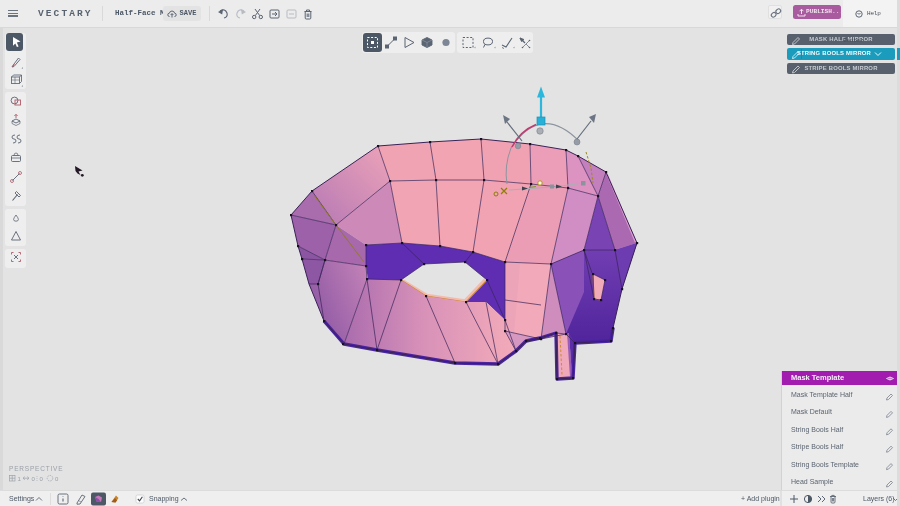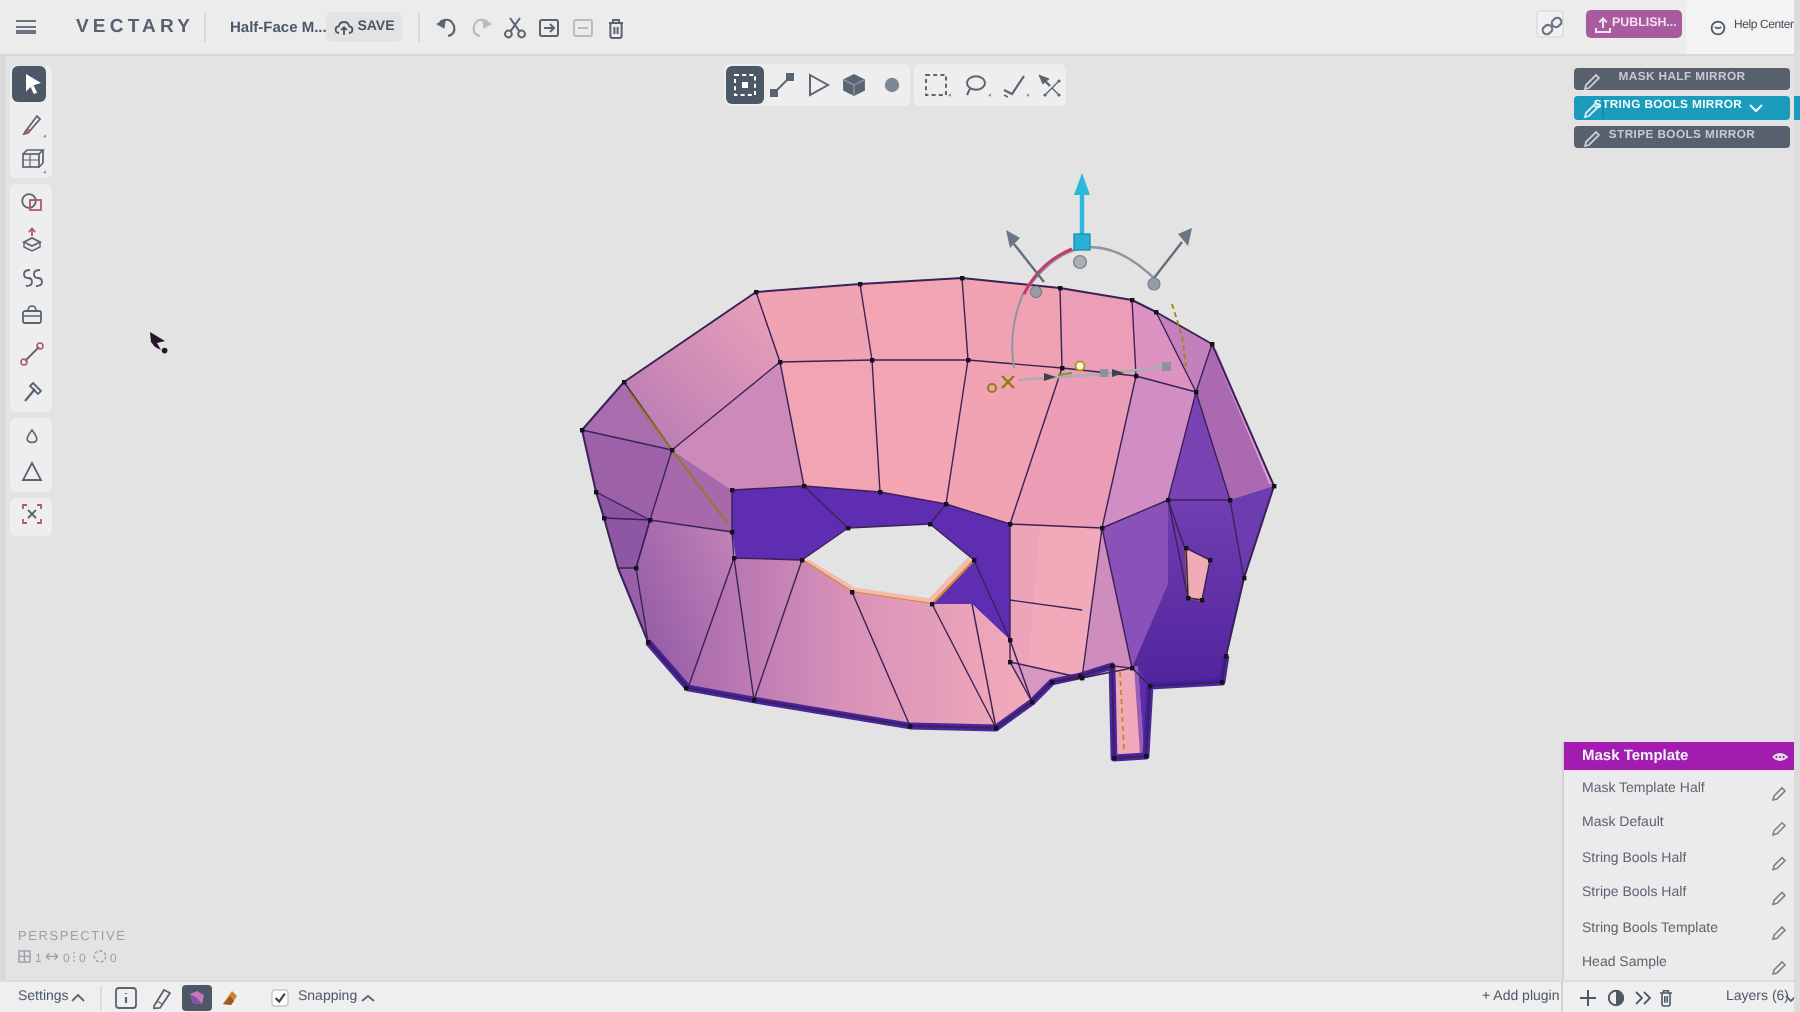--- a/index.html
+++ b/index.html
@@ -1,21 +1,21 @@
 <!DOCTYPE html>
 <html><head>
 <meta charset="utf-8">
 <style>
   * { margin:0; padding:0; box-sizing:border-box; }
   html,body { width:900px; height:506px; overflow:hidden; background:#e3e3e3;
     font-family:"Liberation Sans", sans-serif; }
   .abs { position:absolute; }
   
   #topbar { position:absolute; left:0; top:0; width:900px; height:28px;
-    background:#ececec; border-bottom:1px solid #d8d8d8; z-index:30; }
+    background:#ececec; border-bottom:1px solid #d8d8d8; z-index:30;font-family:Liberation Mono, monospace; }
   #topbar .right { position:absolute; right:0; top:0; width:54px; height:27px;
     background:#f3f3f3; }
   #hamb { position:absolute; left:8px; top:10px; width:10px; height:6px; }
   #hamb div { height:1.4px; background:#6a7380; margin-bottom:1.2px; }
   #logo { position:absolute; left:38px; top:8px; font-size:9.5px; font-weight:bold;
     color:#59636f; letter-spacing:2.1px; }
   #docname { position:absolute; left:115px; top:9px; font-size:7.5px; font-weight:bold; color:#4d5866; }
   #savebtn { position:absolute; left:163px; top:6px; width:38px; height:15px;
     background:#e3e3e3; border-radius:3px; color:#4d5866; font-size:7px; font-weight:bold;
     text-align:center; line-height:15px; }

